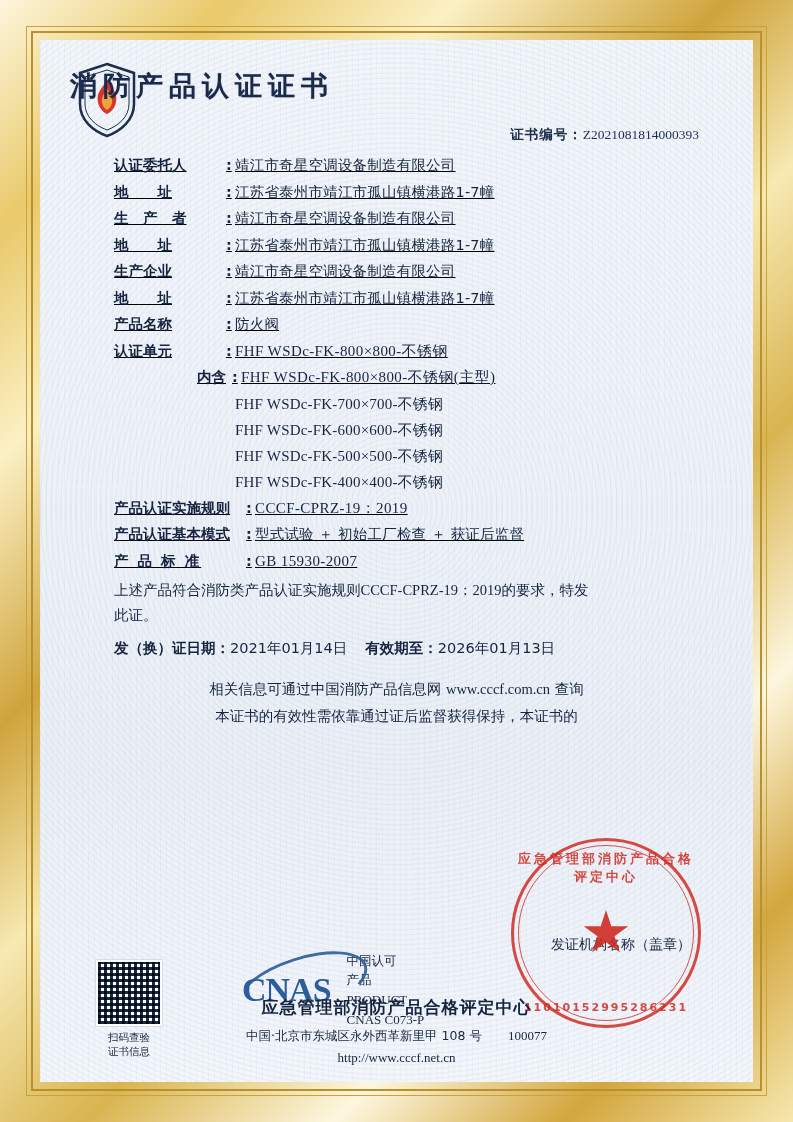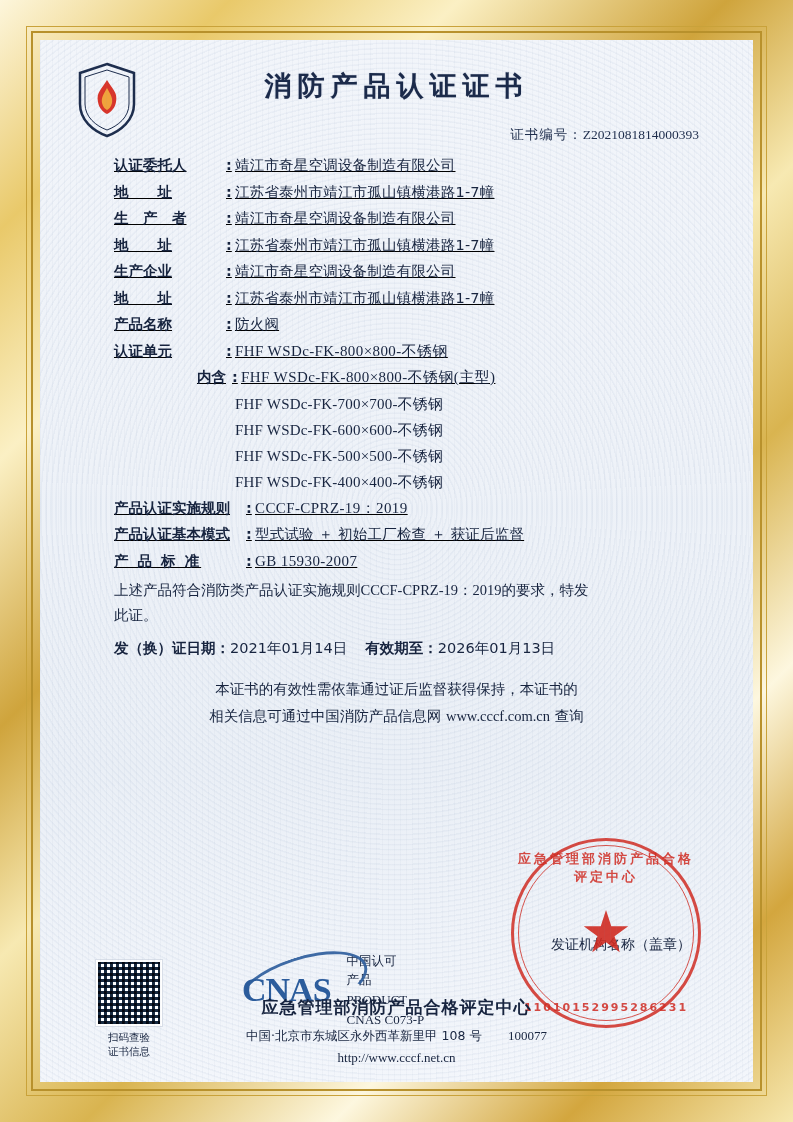--- a/index.html
+++ b/index.html
@@ -38,21 +38,21 @@
     background:repeating-linear-gradient(90deg, rgba(120,140,175,0.05) 0 1px, rgba(0,0,0,0) 1px 6px);
     pointer-events:none;
   }
   .content{position:relative;z-index:2;padding:0 30px;}
 
   
   .emblem{
     position:absolute;left:36px;top:22px;width:62px;height:76px;
   }
   .title-cn{
-    text-align:center;
+    text-align:left;
     font-family:"DejaVu Sans", sans-serif;
     font-weight:bold;
     font-size:27px;
     letter-spacing:6px;
     color:#1b2a4a;
     padding-top:28px;
     text-shadow:0 0 1px rgba(40,60,100,.4);
   }
   .title-en{
     text-align:center;
@@ -63,21 +63,21 @@
     margin-top:8px;
   }
   .certno{
     text-align:right;
     font-size:13.5px;
     color:#1e2d4c;
     margin-top:22px;
     padding-right:24px;
     font-family:"Liberation Serif", serif;
   }
-  .certno .lbl{letter-spacing:1px;}
+  .certno .lbl{letter-spacing:1px;font-weight:bold;}
 
   
   .fields{margin-top:12px;padding-left:44px;}
   .row{
     display:flex;
     align-items:baseline;
     margin-bottom:7.5px;
     text-decoration:underline;
   }
   .lab{
@@ -352,22 +352,22 @@
       <div class="dates">
         <div class="date-row">
           <span class="k">发（换）证日期：</span>
           <span class="v">2021年01月14日</span>
           <span class="k">有效期至：</span>
           <span class="v">2026年01月13日</span>
         </div>
       </div>
 
       <div class="valid-note">
+        <div><span>相关信息可通过中国消防产品信息网 </span><span class="url">www.cccf.com.cn</span><span> 查询</span></div>
         <div>本证书的有效性需依靠通过证后监督获得保持，本证书的</div>
-        <div><span>相关信息可通过中国消防产品信息网 </span><span class="url">www.cccf.com.cn</span><span> 查询</span></div>
       </div>
     </div>
 
     <div class="qr">
       <div class="code"></div>
       <div class="cap">
         <div>扫码查验</div>
         <div>证书信息</div>
       </div>
     </div>

